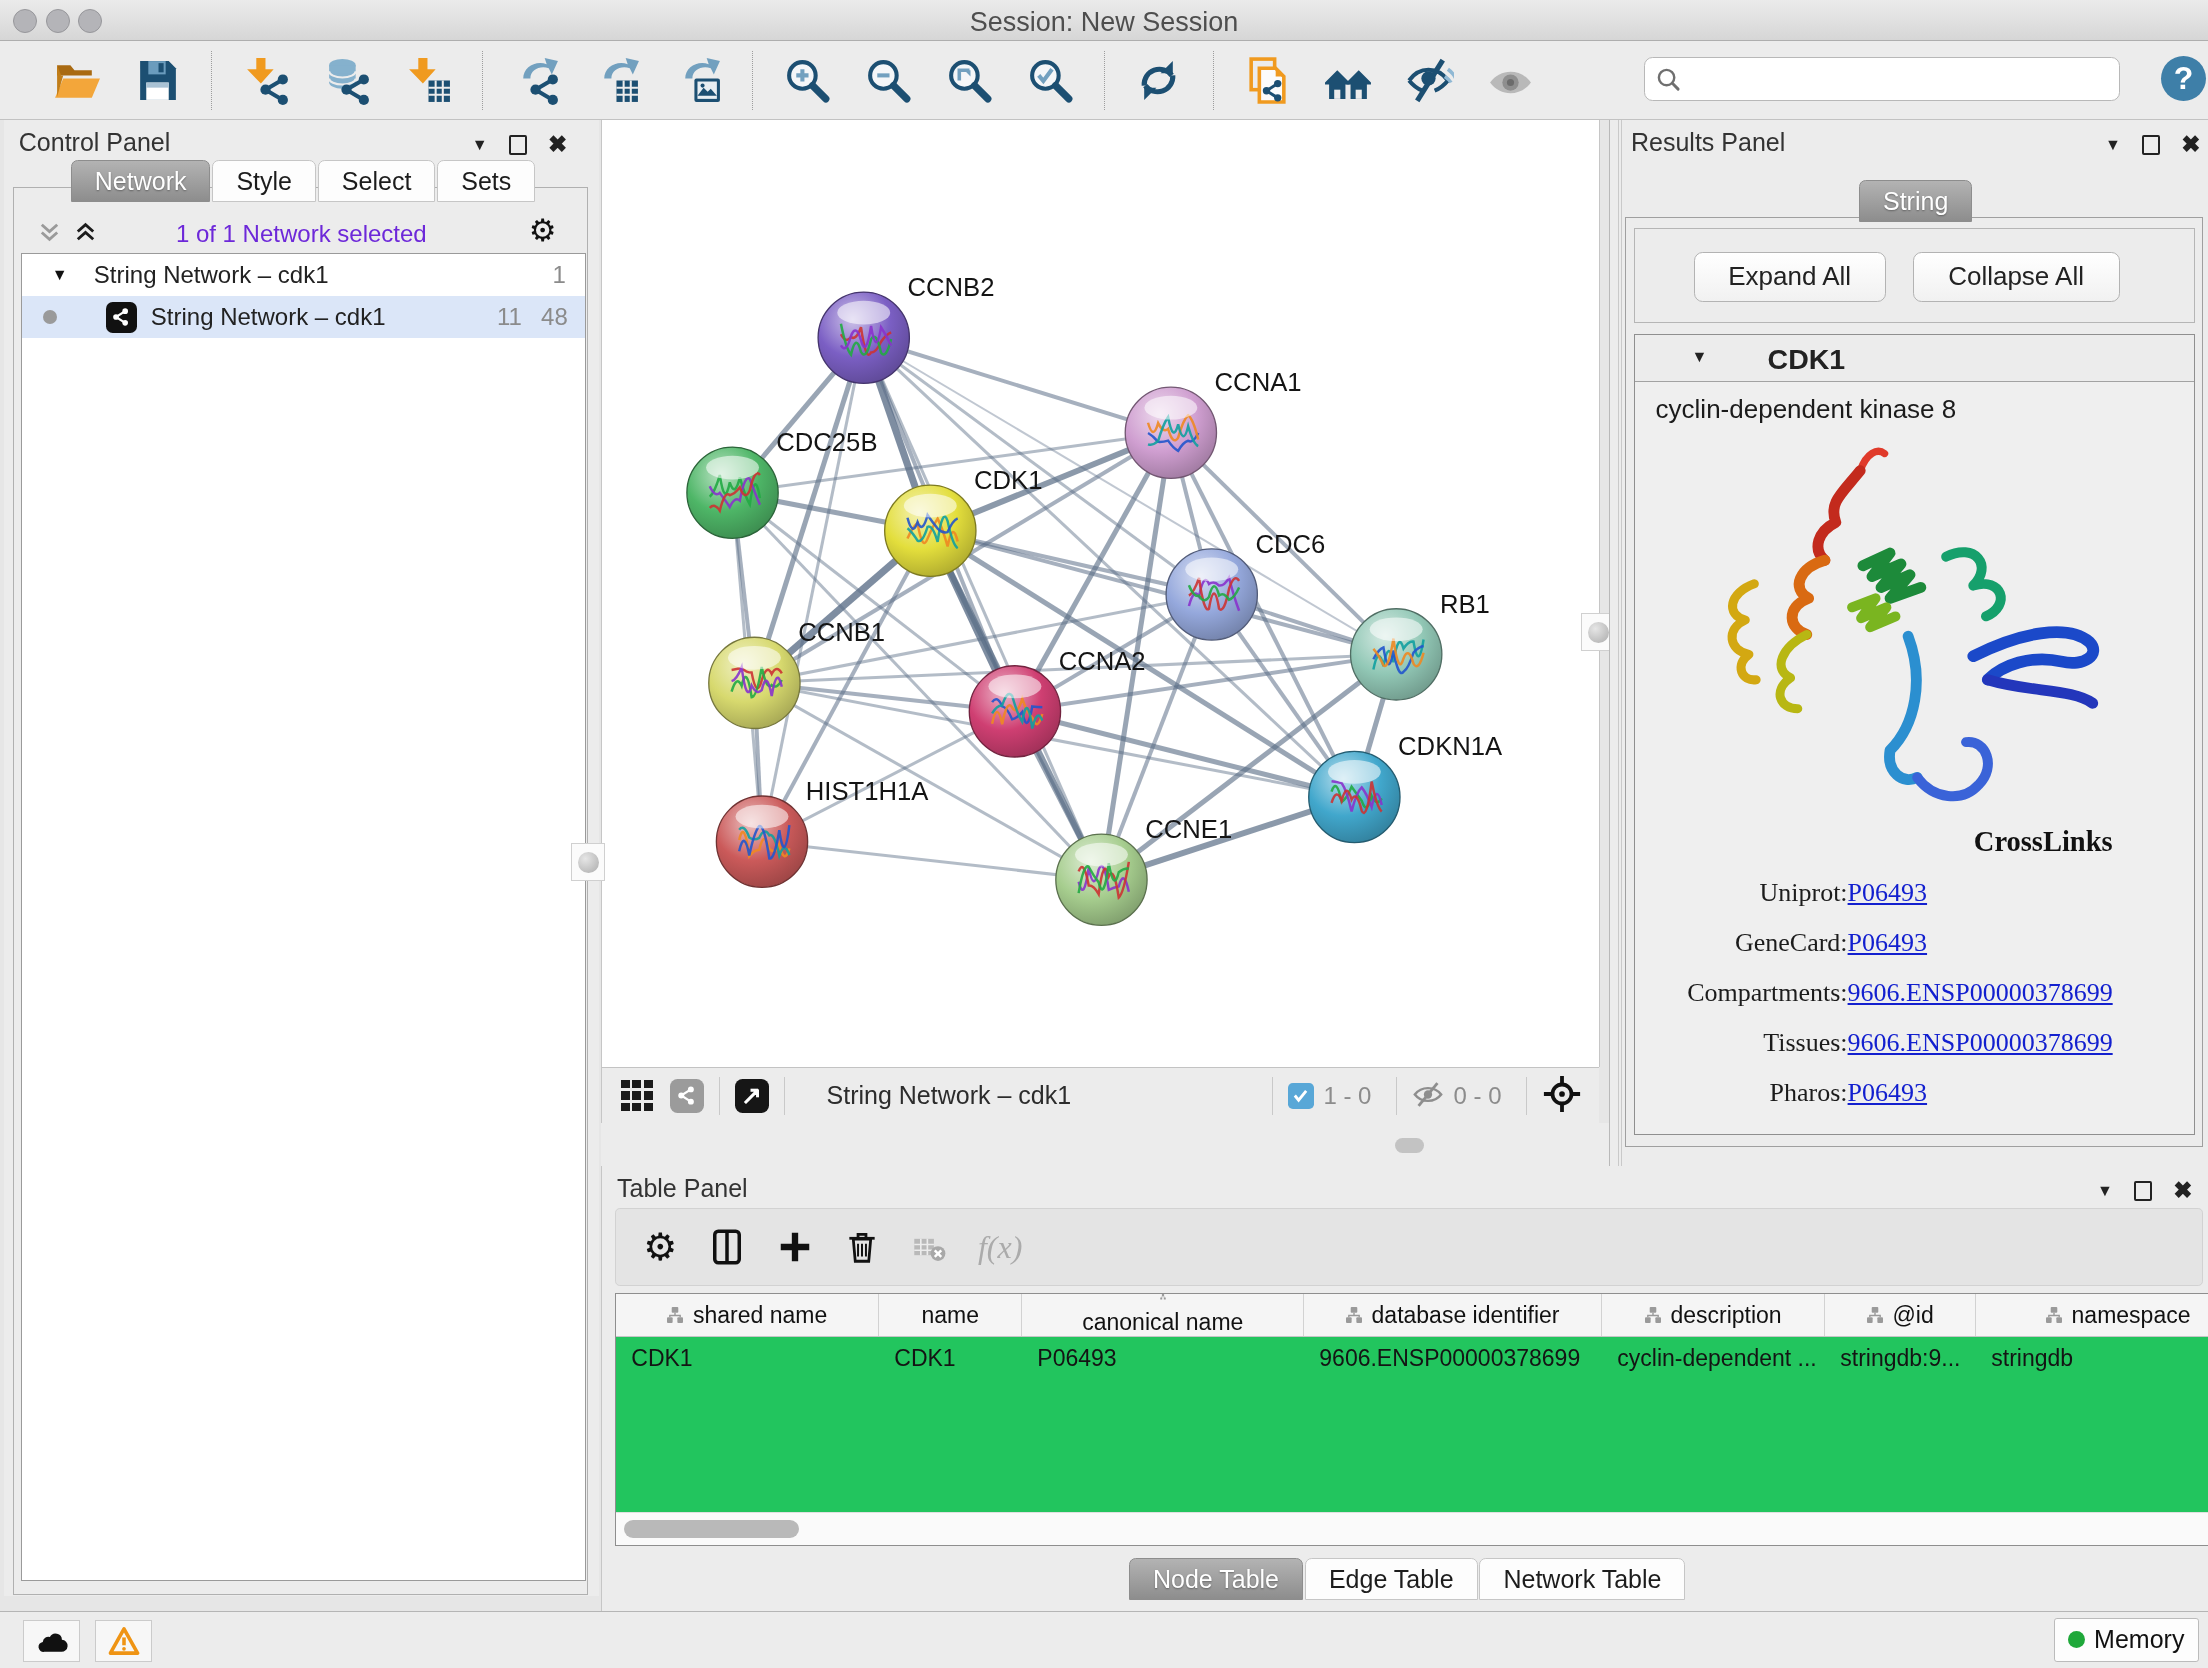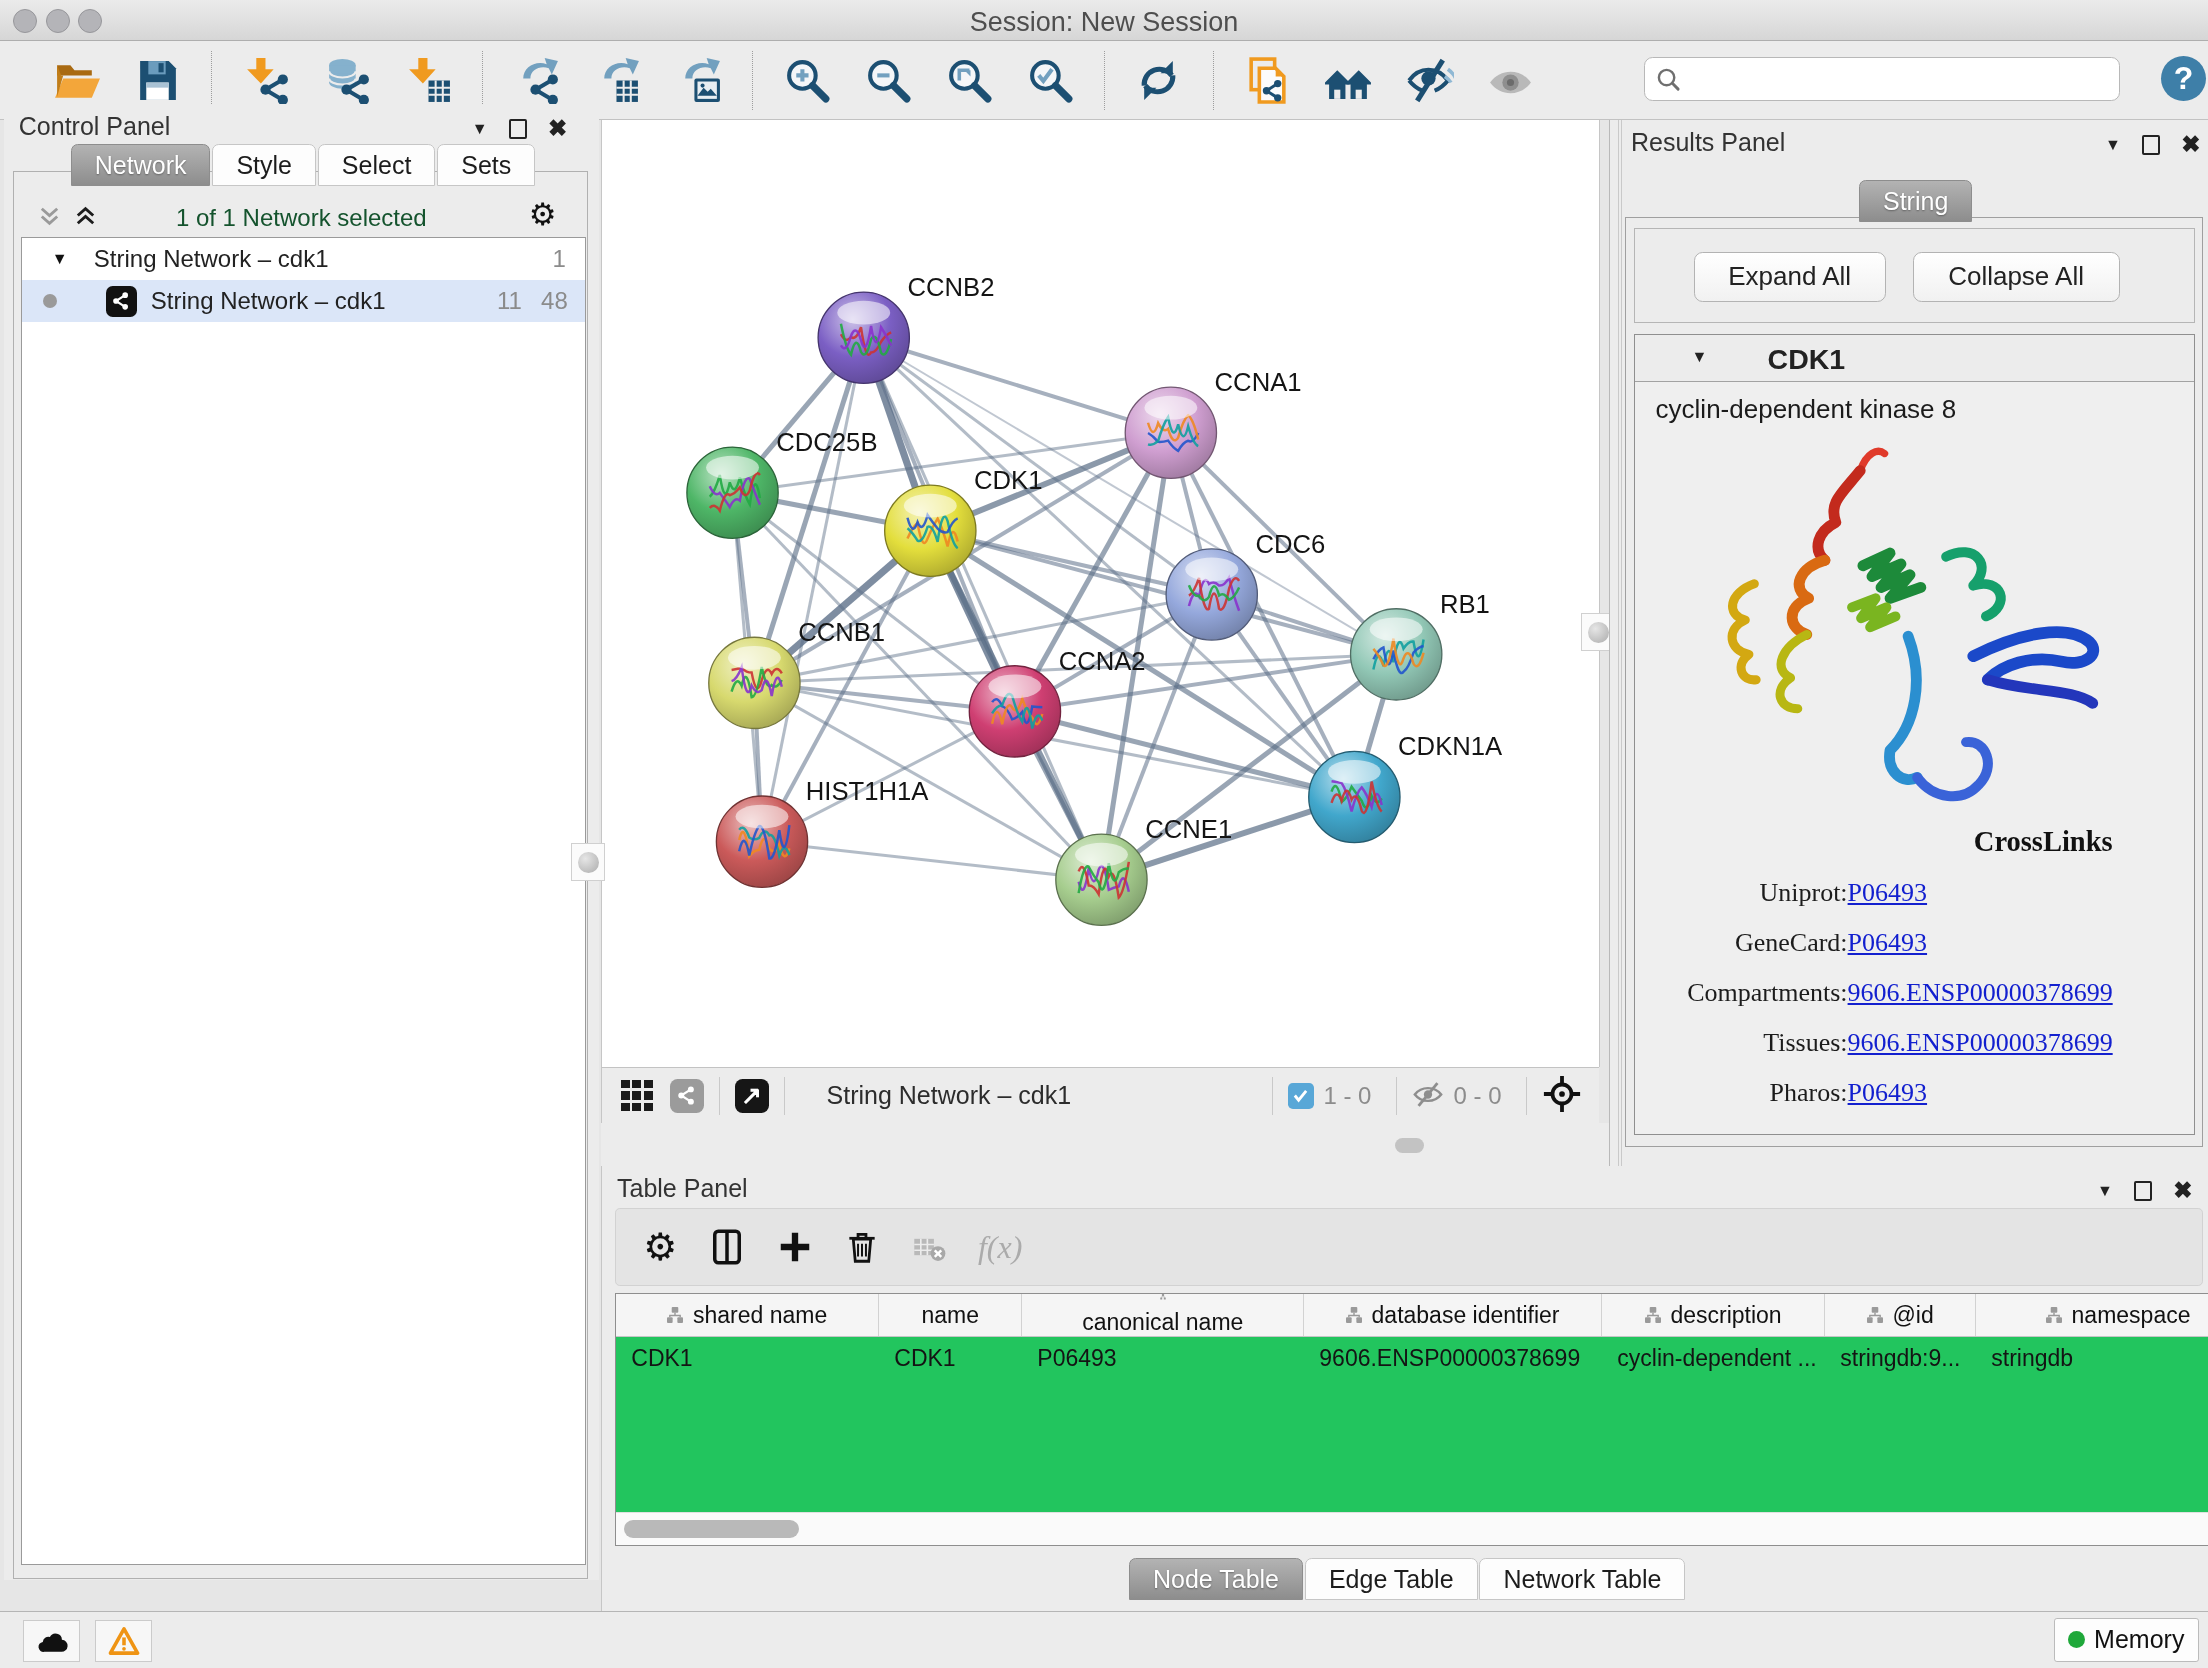--- a/index.html
+++ b/index.html
@@ -26,21 +26,21 @@
   .win-ctl{position:absolute;display:flex;gap:21px;align-items:center;color:#222;}
   .wc-menu{font-size:16px;}
   .wc-float{width:14.3px;height:16px;border:2.4px solid #222;border-radius:1.9px;}
   .wc-close{font-size:23px;font-weight:bold;}
   .tab{height:42px;box-sizing:border-box;border:1px solid #c6c6c6;background:#fdfdfd;color:#1c1c1c;
     font-size:25px;display:inline-flex;align-items:center;justify-content:center;padding:0 23px;
     border-radius:6.7px 6.7px 0 0;margin-right:1.9px;}
   .tab.active{background:linear-gradient(#b3b3b3,#8d8d8d);color:#fff;border-color:#8d8d8d;
     text-shadow:0 1px 1.9px rgba(0,0,0,.35);}
   
-  .control-panel{position:absolute;left:3.8px;top:104px;width:595px;height:1476px;background:#ececec;text-decoration:underline;}
+  .control-panel{position:absolute;left:3.8px;top:120px;width:595px;height:1476px;background:#ececec;text-decoration:underline;}
   .cp-box{position:absolute;left:9.5px;top:67px;width:573px;height:1406px;border:1px solid #b0b0b0;background:#ececec;}
   .cp-tabs{position:absolute;left:67px;top:40px;z-index:3;display:flex;}
   .cp-selrow{position:absolute;left:0;top:93px;width:595px;height:38px;}
   .cp-tree{position:absolute;left:17px;top:133px;width:563px;height:1326px;background:#fff;border:1px solid #9a9a9a;}
   .tree-row{position:relative;width:100%;height:42px;display:flex;align-items:center;font-size:24px;}
   .tree-row.selected{background:#dbe6f8;}
   .tree-count{position:absolute;color:#8b8b8b;}
   .share-badge{width:31px;height:31px;border-radius:6.7px;background:#111;display:inline-flex;align-items:center;justify-content:center;}
   .gear{font-size:31px;color:#111;line-height:1;}
   
@@ -318,21 +318,21 @@
           </svg>
         </span>
       <span class="chev" style="position:absolute;left:68px;top:5.7px">
         <svg width="27" height="27" viewBox="0 0 28 28">
             <g fill="none" stroke="#1c1c1c" stroke-width="3">
         <path d="M6 13l8-7 8 7"></path>
               <path d="M6 21l8-7 8 7"></path>
             </g>
           </svg>
         </span>
-      <span style="position:absolute;left:0;width:595px;text-align:center;top:6.7px;font-size:24px;color:#14532d">1 of 1 Network selected</span>
+      <span style="position:absolute;left:0;width:595px;text-align:center;top:6.7px;font-size:24px;color:#6d28d9">1 of 1 Network selected</span>
       <span class="gear" style="position:absolute;left:525px;top:1.9px">⚙</span>
     </div>
     <div class="cp-tree">
       <div class="tree-row">
         <span style="position:absolute;left:30px;font-size:16px;color:#111">▼</span>
         <span style="position:absolute;left:72px">String Network – cdk1</span>
         <span class="tree-count" style="right:19px">1</span>
       </div>
       <div class="tree-row selected">
         <span style="position:absolute;left:21px;width:14.3px;height:14.3px;border-radius:50%;background:#9a9a9a"></span>

